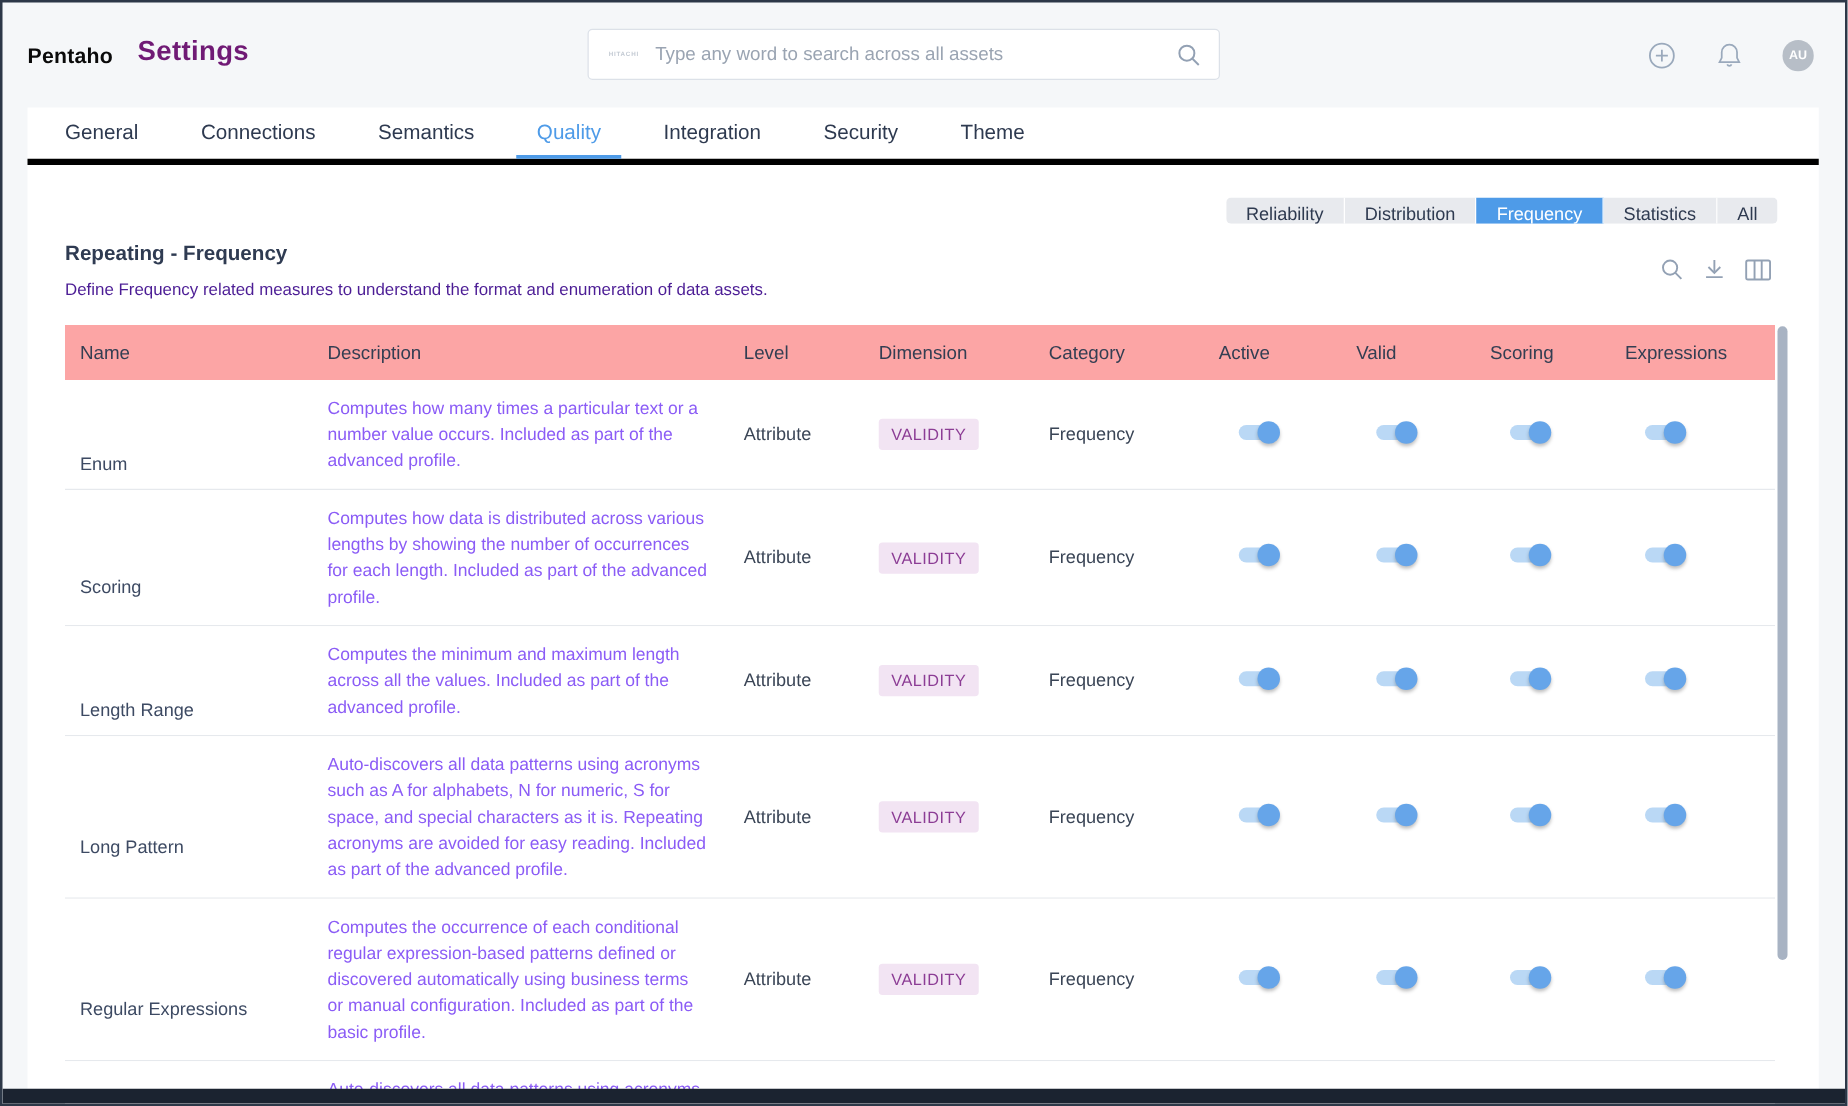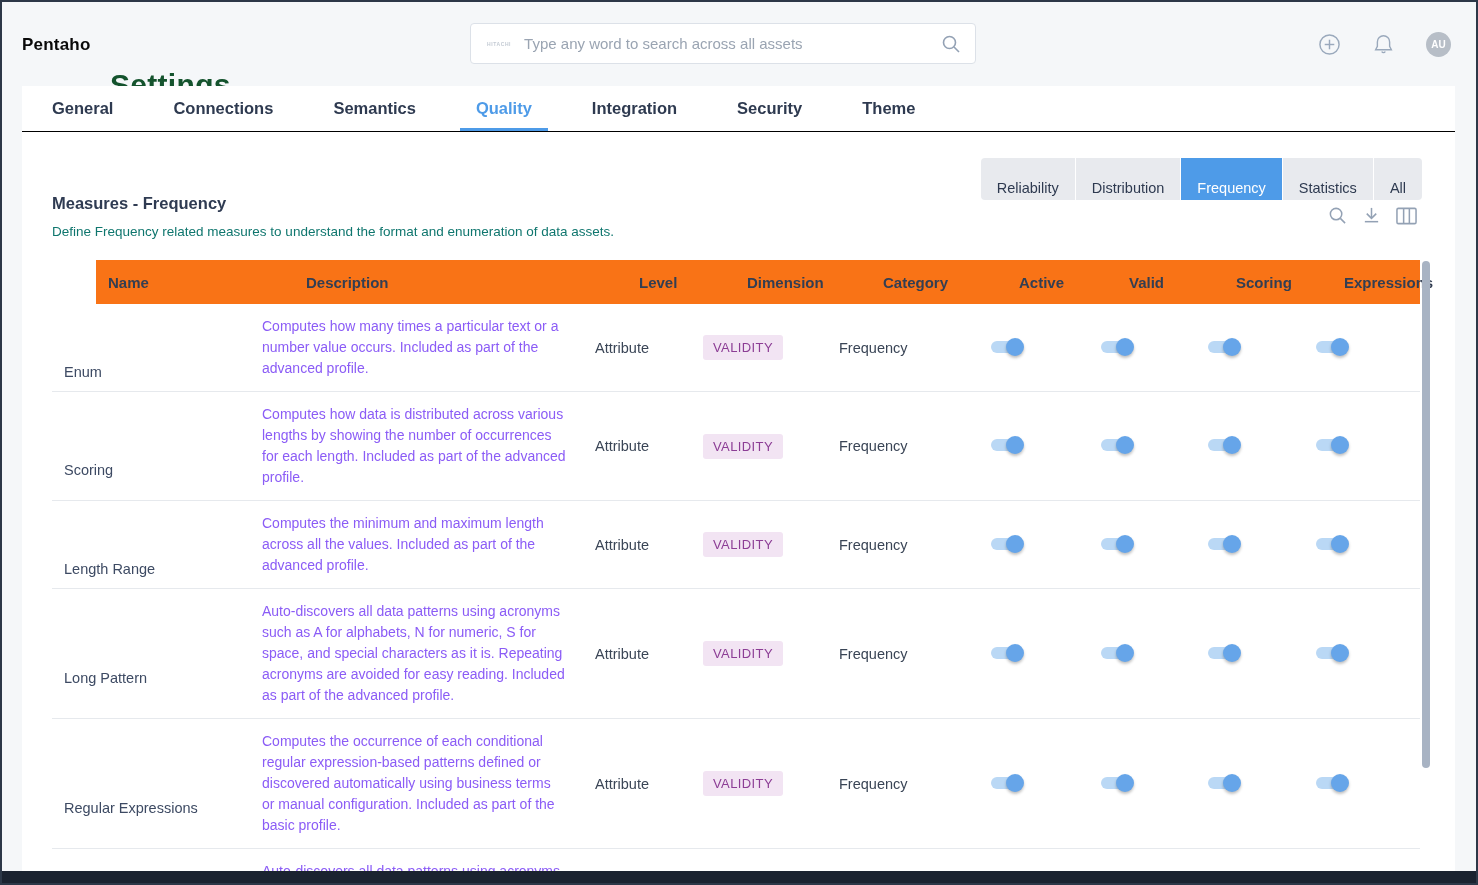--- a/index.html
+++ b/index.html
@@ -8,21 +8,21 @@
     font-family: "Liberation Sans", sans-serif;
     background: #F5F7F9;
     border: 2px solid #2D3848;
     position: relative;
     overflow: hidden;
     color: #3D4A63;
   }
   
   .header-bar { position:absolute; top:0; left:0; right:0; height:84px; }
   .logo { position:absolute; left:20px; top:33px; font-size:17px; font-weight:800; color:#0a0a0a; letter-spacing:.2px; }
-  .app-title { position:absolute; left:108px; top:26px; font-size:30px; font-weight:600; color:#14532d; letter-spacing:.3px;margin-top:40px; }
+  .app-title { position:absolute; left:108px; top:26px; font-size:22px; font-weight:600; color:#701a75; letter-spacing:.3px; }
   .search-box {
     position:absolute; left:468px; top:21px; width:506px; height:41px;
     background:#fff; border:1px solid #DCE1E8; border-radius:4px;
     display:flex; align-items:center;
   }
   .search-watermark { margin-left:16px; font-size:5px; letter-spacing:.6px; color:#C3CAD3; font-weight:700; }
   .search-box input {
     flex:1; border:none; outline:none; margin-left:13px; font-size:15px;
     font-family:"Liberation Sans",sans-serif; color:#3D4A63; background:transparent;
   }
@@ -30,41 +30,41 @@
   .search-box .mag { margin-right:14px; flex:0 0 auto; }
   .header-actions { position:absolute; right:25px; top:30px; display:flex; align-items:center; gap:32px; }
   .avatar { width:25px; height:25px; border-radius:50%; background:#B7BEC7; color:#fff;
     display:flex; align-items:center; justify-content:center; font-size:10px; font-weight:700; }
   .icon { display:inline-flex; }
 
   
   .card { position:absolute; left:20px; right:21px; top:84px; bottom:12px; background:#fff; }
 
   
-  .tabbar { height:46px; border-bottom:1px solid #000000; display:flex; padding-left:14px; gap:28px;font-weight:bold; }
+  .tabbar { height:46px; border-bottom:5px solid #000000; display:flex; padding-left:14px; gap:18px; }
   .tab { display:flex; align-items:center; padding:0 16px; font-size:16.5px; color:#2E3A50; position:relative; cursor:pointer; }
   .tab.active { color:var(--accent,#4E9BE8); }
   .tab.active::after { content:""; position:absolute; left:0; right:0; bottom:0; height:3px; background:var(--accent,#4E9BE8); }
 
   .content { position:absolute; top:46px; left:0; right:0; bottom:0; }
 
   
   .filters { position:absolute; top:26px; right:33px; display:flex; border-radius:4px; overflow:hidden; }
-  .segment { height:42px; line-height:29px; padding:16px 16px; font-size:14.5px; background:#E8EAEE; color:#2E3A50; cursor:pointer; border-right:1px solid #fff; }
+  .segment { height:21px; line-height:29px; padding:0 16px; font-size:14.5px; background:#E8EAEE; color:#2E3A50; cursor:pointer; border-right:1px solid #fff; }
   .segment:last-child { border-right:none; }
   .segment.active { background:var(--accent,#4E9BE8); color:#fff; }
 
   .section-title { position:absolute; left:30px; top:62px; font-size:16.5px; font-weight:700; color:#2F3B52; }
-  .section-subtitle { position:absolute; left:30px; top:92px; font-size:13.5px; color:#0f766e; }
+  .section-subtitle { position:absolute; left:30px; top:92px; font-size:13.5px; color:#4c1d95; }
   .table-tools { position:absolute; right:38px; top:74px; display:flex; gap:15px; align-items:center; }
 
   
   .table { position:absolute; left:30px; top:128px; width:1368px; }
   .thead, .trow { display:grid; grid-template-columns:198px 333px 108px 136px 136px 110px 107px 108px 132px; }
-  .thead { background:#f97316; height:44px; align-items:center; font-size:15px; color:#333E52; font-weight:700;margin-left:44px; }
+  .thead { background:#fca5a5; height:44px; align-items:center; font-size:15px; color:#333E52; font-weight:400; }
   .thead .cell { padding-left:12px; }
   .trow { border-bottom:1px solid #E6E9ED; align-items:center; background:#fff; }
   .trow .cell { padding-left:12px; font-size:14.5px; color:#3A4556; }
   .cell.name { color:#3D4A63;margin-top:48px; }
   .cell.desc { font-size:14px; line-height:21px; padding:12px 16px 12px 12px; color:#8b5cf6; }
   .badge { display:inline-block; background:var(--badge-bg,#F2E4F3); color:var(--badge-text,#8C3D95);
     font-size:13px; font-weight:500; letter-spacing:.4px; padding:5px 10px; border-radius:3px; }
   .toggle { position:relative; display:inline-block; width:30px; height:12px; border-radius:6px;
     background:var(--toggle-track,#BAD8F5); margin-left:16px; cursor:pointer; }
   .toggle .knob { position:absolute; top:-3px; right:-3px; width:18px; height:18px; border-radius:50%;
@@ -130,21 +130,21 @@
   <div class="content">
 
     <div class="filters">
       <div class="segment">Reliability</div>
       <div class="segment">Distribution</div>
       <div class="segment active">Frequency</div>
       <div class="segment">Statistics</div>
       <div class="segment">All</div>
     </div>
 
-    <div class="section-title">Measures - Frequency</div>
+    <div class="section-title">Repeating - Frequency</div>
     <div class="section-subtitle">Define Frequency related measures to understand the format and enumeration of data assets.</div>
 
     <div class="table-tools">
       <span class="icon">
         <svg width="19" height="19" viewBox="0 0 20 20" fill="none" stroke="#93A1B4" stroke-width="1.6">
           <circle cx="8.5" cy="8.5" r="6"></circle>
             <line x1="13" y1="13" x2="18" y2="18"></line>
         </svg>
       </span>
       <span class="icon">

